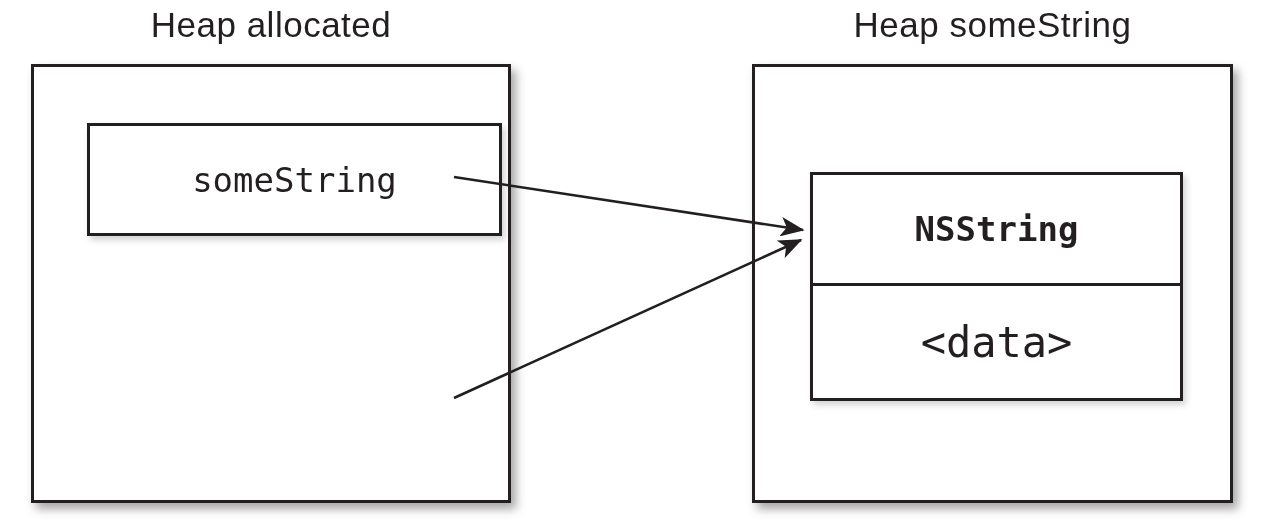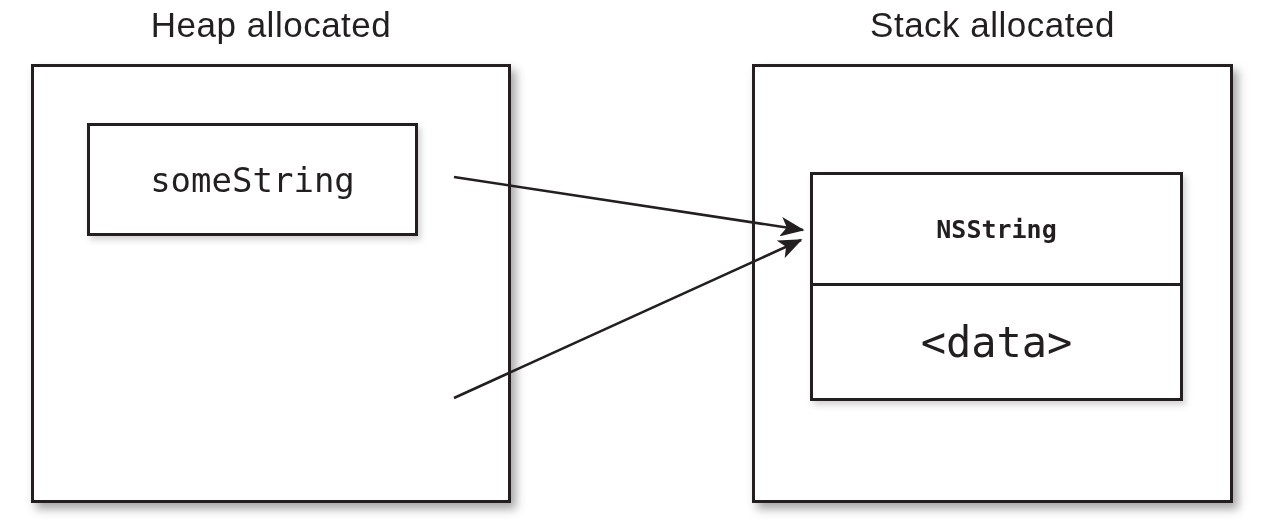--- a/index.html
+++ b/index.html
@@ -29,21 +29,21 @@
     height: 439px;
     background: var(--box_fill, #ffffff);
     border: 3px solid var(--line, #231f20);
     box-shadow: 5px 6px 9px rgba(60,60,60,0.45);
   }
   .stack-box { left: 31px;  width: 480px; }
   .heap-box  { left: 752px; width: 481px; }
   .var-box {
     position: absolute;
     left: 53px;
-    width: 331px;
+    width: 415px;
     height: 113px;
     background: #ffffff;
     border: 3px solid var(--line, #231f20);
     box-shadow: 3px 4px 6px rgba(60,60,60,0.22);
     display: flex;
     align-items: center;
     justify-content: center;
   }
   .var-box.some    { top: 56px;  }
   .var-box.another { top: 275px; }
@@ -66,21 +66,21 @@
     flex-direction: column;
   }
   .object-header {
     height: 111px;
     border-bottom: 3px solid var(--line, #231f20);
     display: flex;
     align-items: center;
     justify-content: center;
     font-family: "DejaVu Sans Mono", monospace;
     font-weight: bold;
-    font-size: 25px;
+    font-size: 34px;
     color: var(--line, #231f20);
   }
   .object-body {
     flex: 1;
     display: flex;
     align-items: center;
     justify-content: center;
     font-family: "DejaVu Sans Mono", monospace;
     font-size: 42px;
     color: var(--line, #231f20);
@@ -100,21 +100,21 @@
     fill: var(--line, #231f20);
   }
 </style>
 </head>
 <body>
 
 <div class="canvas">
 
   <div class="region-title stack-title">Heap allocated</div>
 
-  <div class="region-title heap-title">Stack allocated</div>
+  <div class="region-title heap-title">Heap someString</div>
 
   <div class="outer-box stack-box">
     <div class="var-box some">
       <span class="mono-label">someString</span>
     </div>
   </div>
 
   <div class="outer-box heap-box">
     <div class="object-box">
       <div class="object-header">NSString</div>

